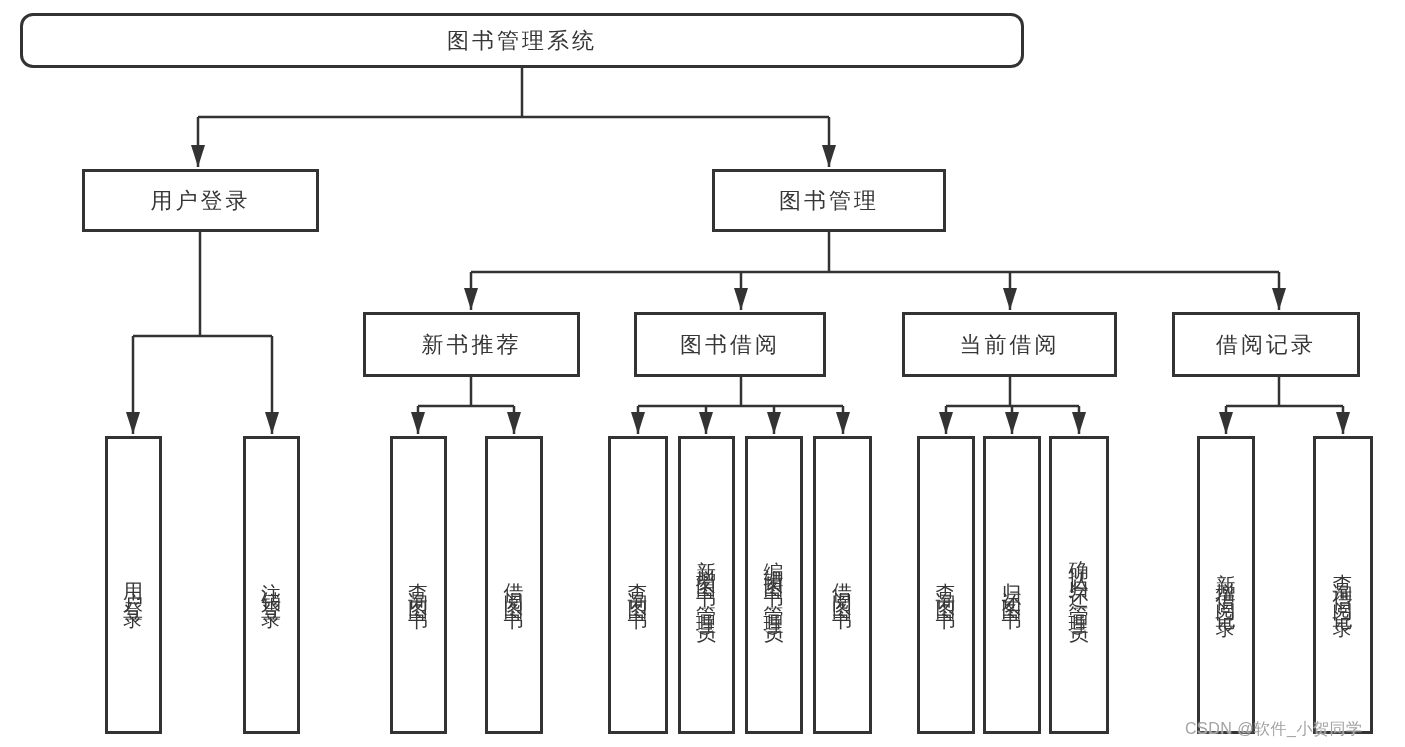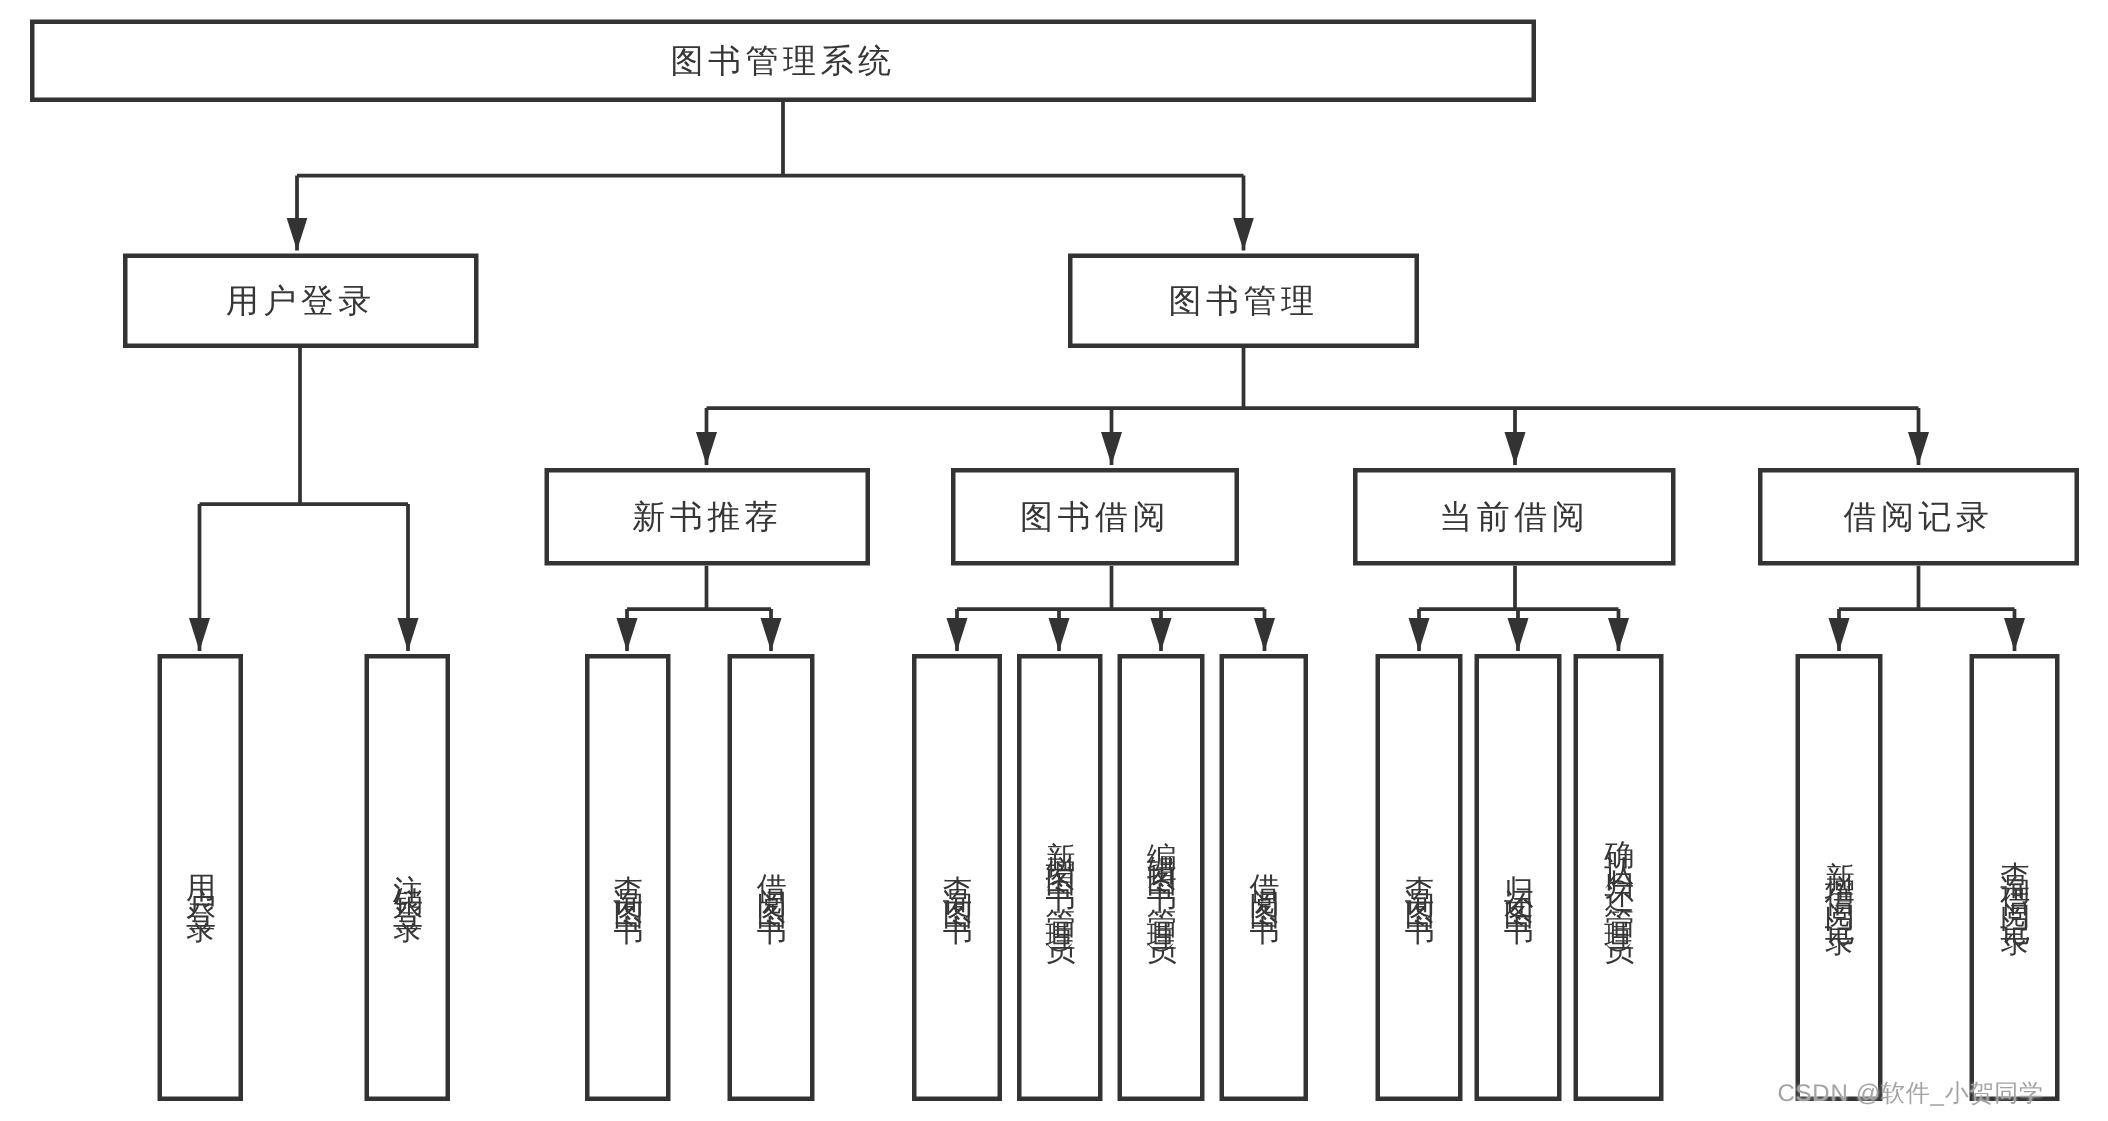--- a/index.html
+++ b/index.html
@@ -36,30 +36,30 @@
     white-space: nowrap;
   }
   .v-box {
     writing-mode: vertical-rl;
     text-orientation: mixed;
     font-size: 20px;
     letter-spacing: 9px;
     line-height: 1.1;
   }
   
-  .n-root { left: 20px; top: 13px; width: 1004px; height: 55px; }
+  .n-root { left: 20px; top: 13px; width: 1004px; height: 55px; border-radius: 13px; }
   
   .n-userlogin { left: 82px;  top: 169px; width: 237px; height: 63px; }
   .n-bookmgmt  { left: 712px; top: 169px; width: 234px; height: 63px; }
   
   .n-l3 { top: 312px; height: 65px; }
   .n-newrec  { left: 363px;  width: 217px; }
   .n-borrow  { left: 634px;  width: 192px; }
   .n-current { left: 902px;  width: 215px; }
-  .n-record  { left: 1172px; width: 214px; }
+  .n-record  { left: 1172px; width: 188px; }
   
   .leaf { top: 436px; height: 298px; }
   .lf-1a { left: 105px;  width: 57px; }
   .lf-1b { left: 243px;  width: 57px; }
   .lf-2a { left: 390px;  width: 57px; }
   .lf-2b { left: 485px;  width: 58px; }
   .lf-3a { left: 608px;  width: 60px; }
   .lf-3b { left: 678px;  width: 57px; }
   .lf-3c { left: 745px;  width: 58px; }
   .lf-3d { left: 813px;  width: 59px; }

